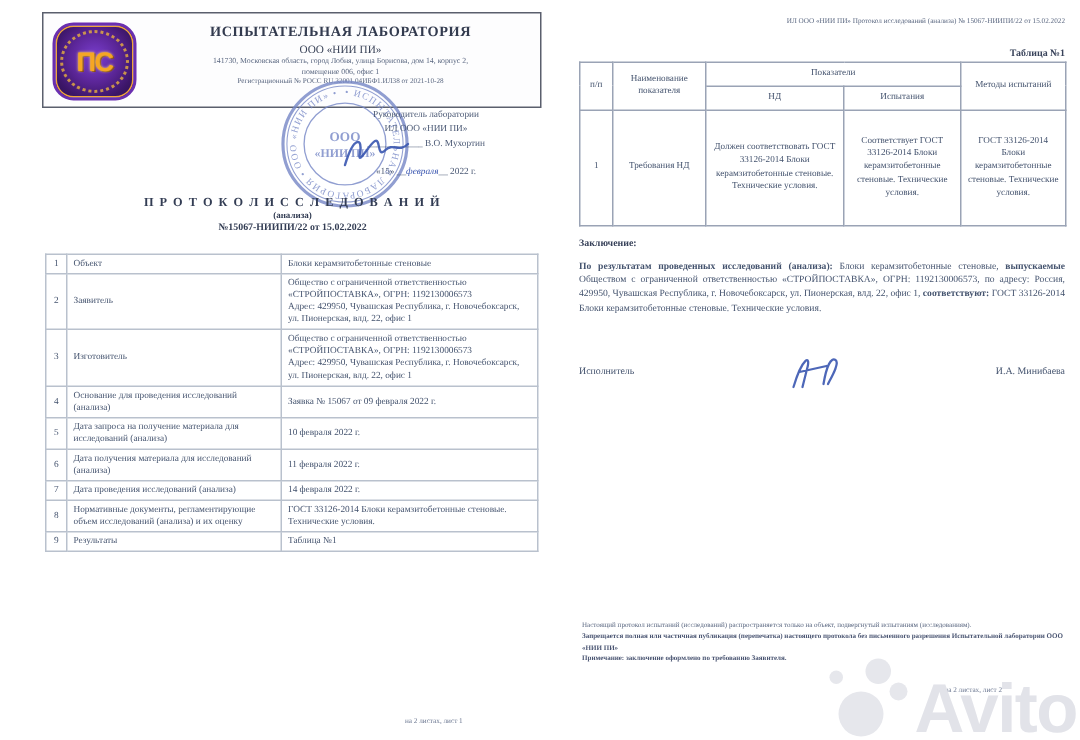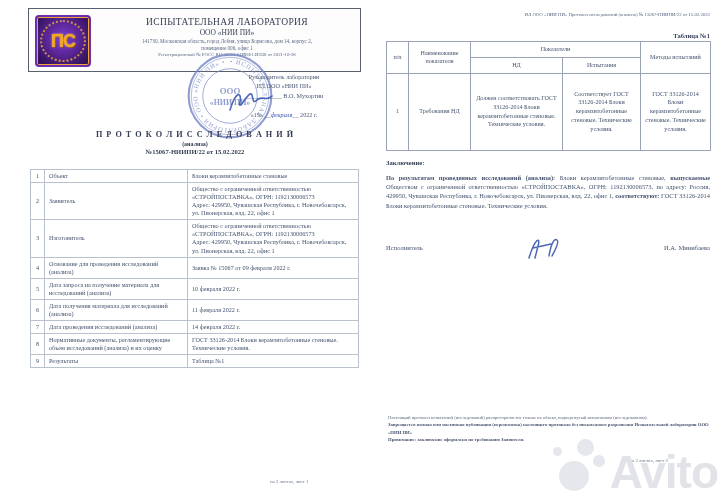--- a/index.html
+++ b/index.html
@@ -1,30 +1,30 @@
 <!DOCTYPE html>
 <html><head>
 <meta charset="utf-8">
 <style>
   html,body{margin:0;padding:0;background:#ffffff;}
   #screen{position:relative;width:720px;height:493px;background:#ffffff;overflow:hidden;
           font-family:"Liberation Serif","DejaVu Serif",serif;color:#44536e;}
   
   .page1{position:absolute;left:28px;top:6px;width:334px;height:480px;}
   .hdr-box{position:absolute;left:0;top:2px;width:331px;height:62px;border:1px solid #5a5f6d;display:flex;background:#fdfdfe;}
-  .logo{width:52px;height:48px;margin:6px 3px 20px 6px;border-radius:4px;
+  .logo{width:52px;height:48px;margin:6px 3px 20px 6px;border-radius:14px;
         background:radial-gradient(circle at 50% 45%,#7b3fd1 0%,#5a2596 45%,#3c1668 75%,#2a0f4d 100%);
         border:2px solid #6a2fb0;box-shadow:0 0 0 1px #f0a53a inset;
         display:flex;align-items:center;justify-content:center;position:relative;}
   .logo .ps{font-weight:bold;font-size:18px;color:#f5a623;text-shadow:0 0 2px #ffd97a,1px 1px 0 #7a3c00;
         font-family:"Liberation Sans",sans-serif;letter-spacing:-1px;}
   .logo::before{content:"";position:absolute;inset:3px;border-radius:50%;
         border:2px dotted #e8b03f;opacity:.8;}
   .hdr-text{flex:1;text-align:center;padding-top:7px;line-height:1.3;}
-  .org-type{font-weight:normal;font-size:9.5px;letter-spacing:.4px;color:#333b4f;}
+  .org-type{font-weight:bold;font-size:9.5px;letter-spacing:.4px;color:#333b4f;}
   .org-name{font-weight:normal;font-size:7.5px;color:#3a4358;}
   .addr{font-size:5.2px;color:#5a6780;}
   .reg{font-size:4.8px;color:#5a6780;}
   .stamp{position:absolute;left:158px;top:46px;width:88px;height:88px;opacity:.8;pointer-events:none;}
   .approval{position:absolute;left:182px;top:66px;width:148px;font-size:6.2px;text-align:center;line-height:1.5;color:#4a5874;}
   .approval .sig-row{white-space:nowrap;}
   .approval .date-row{margin-top:10px;white-space:nowrap;}
   .hand{font-style:italic;color:#3a56b0;}
   .sig1{position:absolute;left:196px;top:80px;width:56px;height:30px;}
   .title-blk{position:absolute;top:123px;left:0;right:0;text-align:center;line-height:1.35;color:#333d54;}

